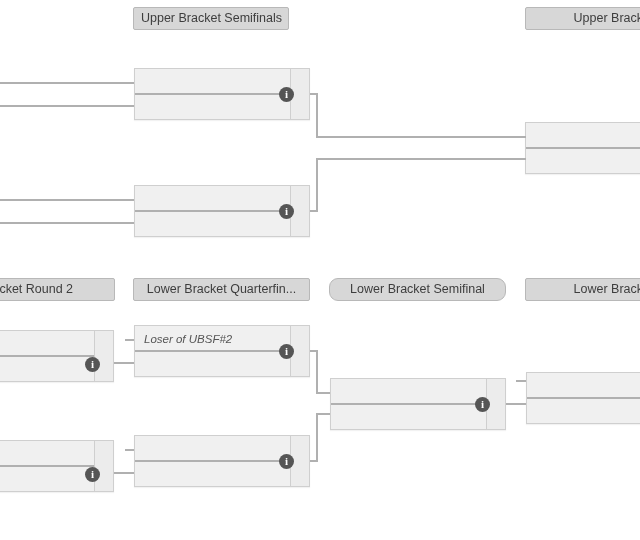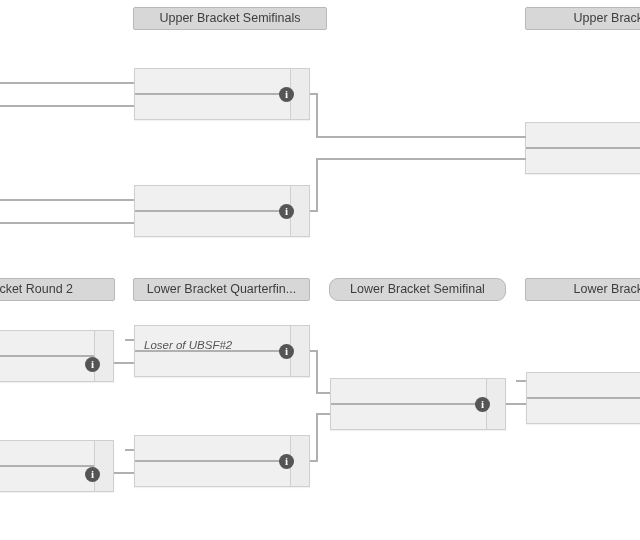--- a/index.html
+++ b/index.html
@@ -46,21 +46,21 @@
     border: 1px solid #cfcfcf;
     box-shadow: 0 1px 1px rgba(0,0,0,0.05);
   }
   .match .team {
     position: absolute;
     left: 0;
     box-sizing: border-box;
     height: 50%;
     width: 100%;
     display: flex;
-    align-items: flex-end;
+    align-items: center;
     padding-left: 9px;
   }
   .match .team.top { top: 0; }
   .match .team.bottom { top: 50%; }
 
   
   .match .divider {
     position: absolute;
     left: 0;
     right: 0;
@@ -112,21 +112,21 @@
     z-index: 1;
   }
   .conn.h { height: 2px; }
   .conn.v { width: 2px; }
 </style>
 </head>
 <body>
 
 <div id="bracket-root">
 
-  <div class="round-header" style="left:133px; top:7px; width:194px;">Upper Bracket Semifinals</div>
+  <div class="round-header" style="left:133px; top:7px; width:156px;text-align:right;">Upper Bracket Semifinals</div>
 
   <div class="round-header" style="left:525px; top:7px; width:177px;">Upper Bracket</div>
 
   <div class="round-header" style="left:-62px; top:278px; width:177px;">Bracket Round 2</div>
 
   <div class="round-header" style="left:133px; top:278px; width:177px;">Lower Bracket Quarterfin...</div>
 
   <div class="round-header" style="left:329px; top:278px; width:177px;border-radius:9px;">Lower Bracket Semifinal</div>
 
   <div class="round-header" style="left:525px; top:278px; width:177px;">Lower Bracket</div>

